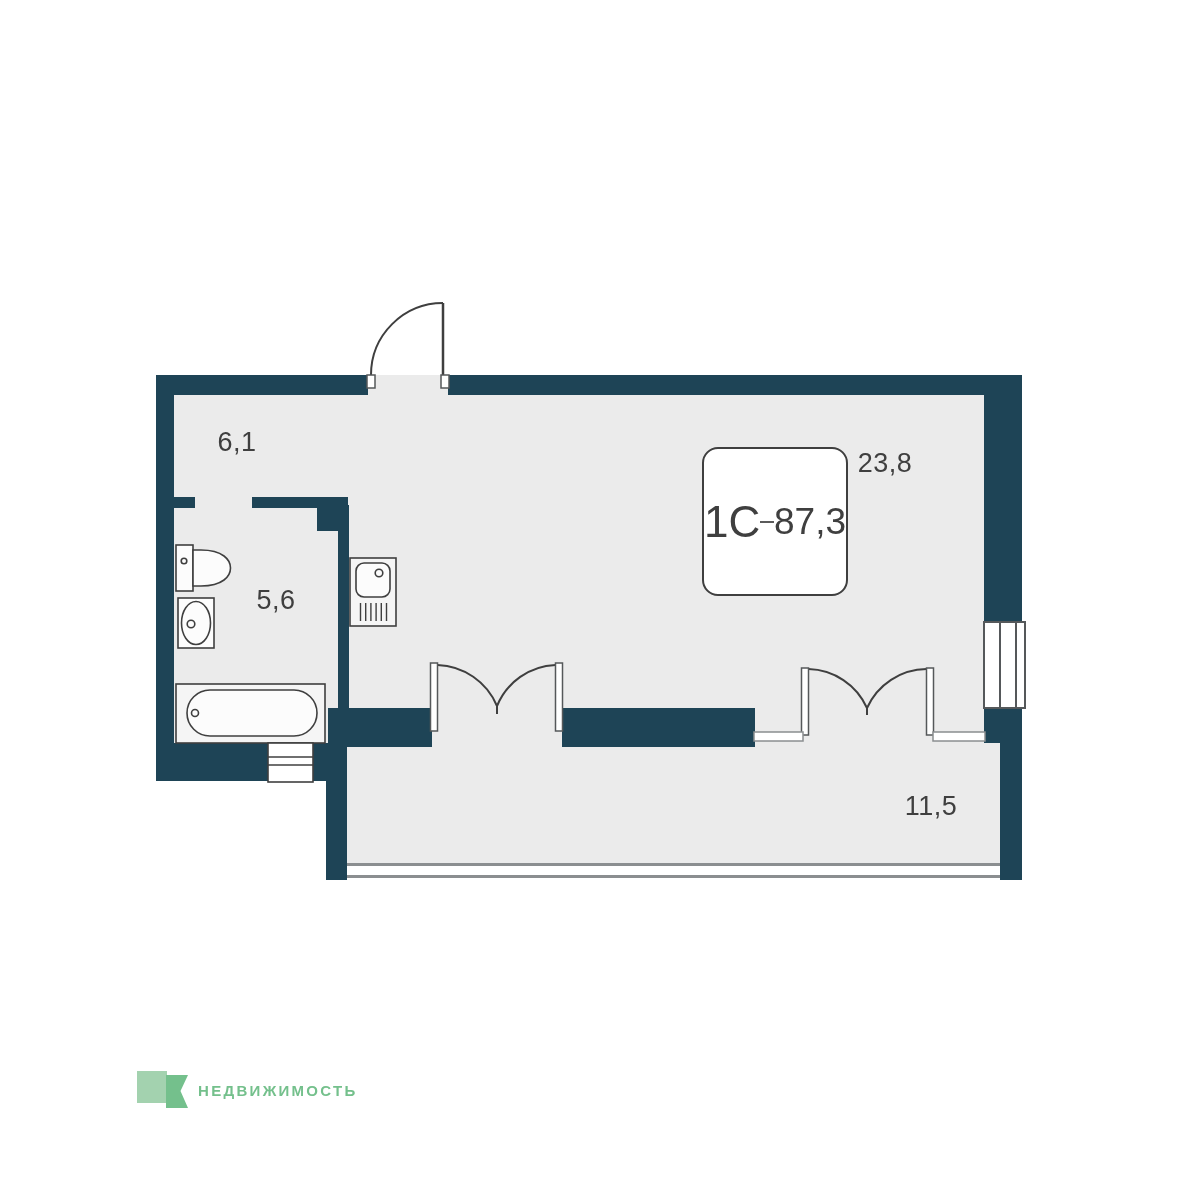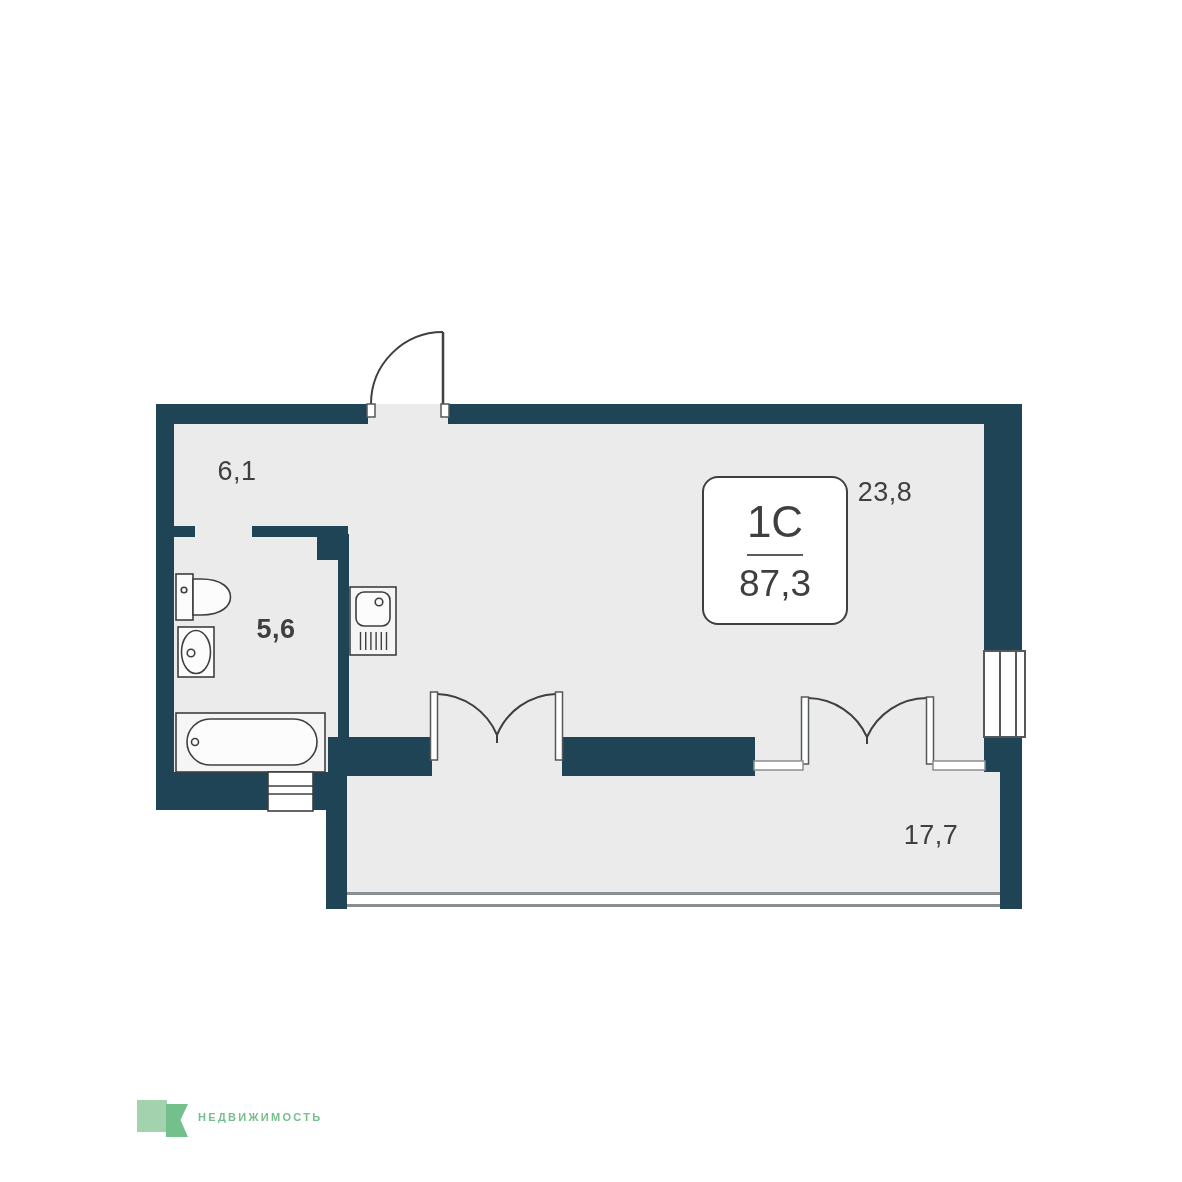--- a/index.html
+++ b/index.html
@@ -11,39 +11,39 @@
     --c-fixture_fill:#fcfcfc;
     --c-unit_fill:#f5f5f5;
     --c-white:#ffffff;
     --c-text:#3f3f3f;
     --c-logo_green:#74c08c;
     --c-logo_green_light:#a3d2af;
   }
   html,body{margin:0;padding:0;background:#fff;}
   body{width:1182px;height:1182px;position:relative;overflow:hidden;
        font-family:"Liberation Sans", sans-serif;}
-  .stage{position:absolute;inset:0;margin-top:29px;}
+  .stage{position:absolute;inset:0;}
   svg{position:absolute;left:0;top:0;}
   .room-label{
     position:absolute;transform:translate(-50%,-50%);
     font-size:27px;color:var(--c-text);letter-spacing:.5px;white-space:nowrap;
   }
   .unit-card{
     position:absolute;left:702px;top:447px;width:146px;height:149px;
     background:var(--c-white);border:2.5px solid var(--c-line);border-radius:16px;
-    display:flex;flex-direction:column;align-items:center;justify-content:center;
+    display:flex;flex-direction:row;align-items:center;justify-content:center;
     box-sizing:border-box;
   }
   .unit-type{font-size:44px;line-height:1;color:var(--c-text);}
   .unit-divider{width:56px;height:2px;background:#5b5b5b;margin:10px 0 9px 0;}
   .unit-area{font-size:37px;line-height:1;color:var(--c-text);}
   .logo{position:absolute;left:137px;top:1066px;height:62px;display:flex;align-items:center;}
   .logo-text{
     position:absolute;left:61px;top:16px;
-    font-size:11px;font-weight:700;letter-spacing:2.3px;
+    font-size:15px;font-weight:700;letter-spacing:2.3px;
     color:var(--c-logo_green);white-space:nowrap;
   }
 </style>
 </head>
 <body>
 
 <div class="stage">
 
   <svg width="1182" height="1182" viewBox="0 0 1182 1182">
 
@@ -140,23 +140,23 @@
     </g>
 
     <g stroke="var(--c-line)" stroke-width="1.6">
       <rect x="268" y="743" width="45" height="39" fill="var(--c-white)"></rect>
       <line x1="268" y1="757" x2="313" y2="757"></line>
       <line x1="268" y1="765" x2="313" y2="765"></line>
     </g>
   </svg>
 
   <div class="room-label" style="left:237px;top:442px;">6,1</div>
-  <div class="room-label" style="left:276px;top:600px;font-weight:bold;">5,6</div>
+  <div class="room-label" style="left:276px;top:600px;">5,6</div>
   <div class="room-label" style="left:885px;top:463px;">23,8</div>
-  <div class="room-label" style="left:931px;top:806px;">17,7</div>
+  <div class="room-label" style="left:931px;top:806px;">11,5</div>
 
   <div class="unit-card">
     <div class="unit-type">1C</div>
     <div class="unit-divider"></div>
     <div class="unit-area">87,3</div>
   </div>
 
   <div class="logo">
     <svg width="60" height="62" viewBox="0 0 60 62">
       <rect x="0" y="5" width="30" height="32" fill="var(--c-logo_green_light)"></rect>

